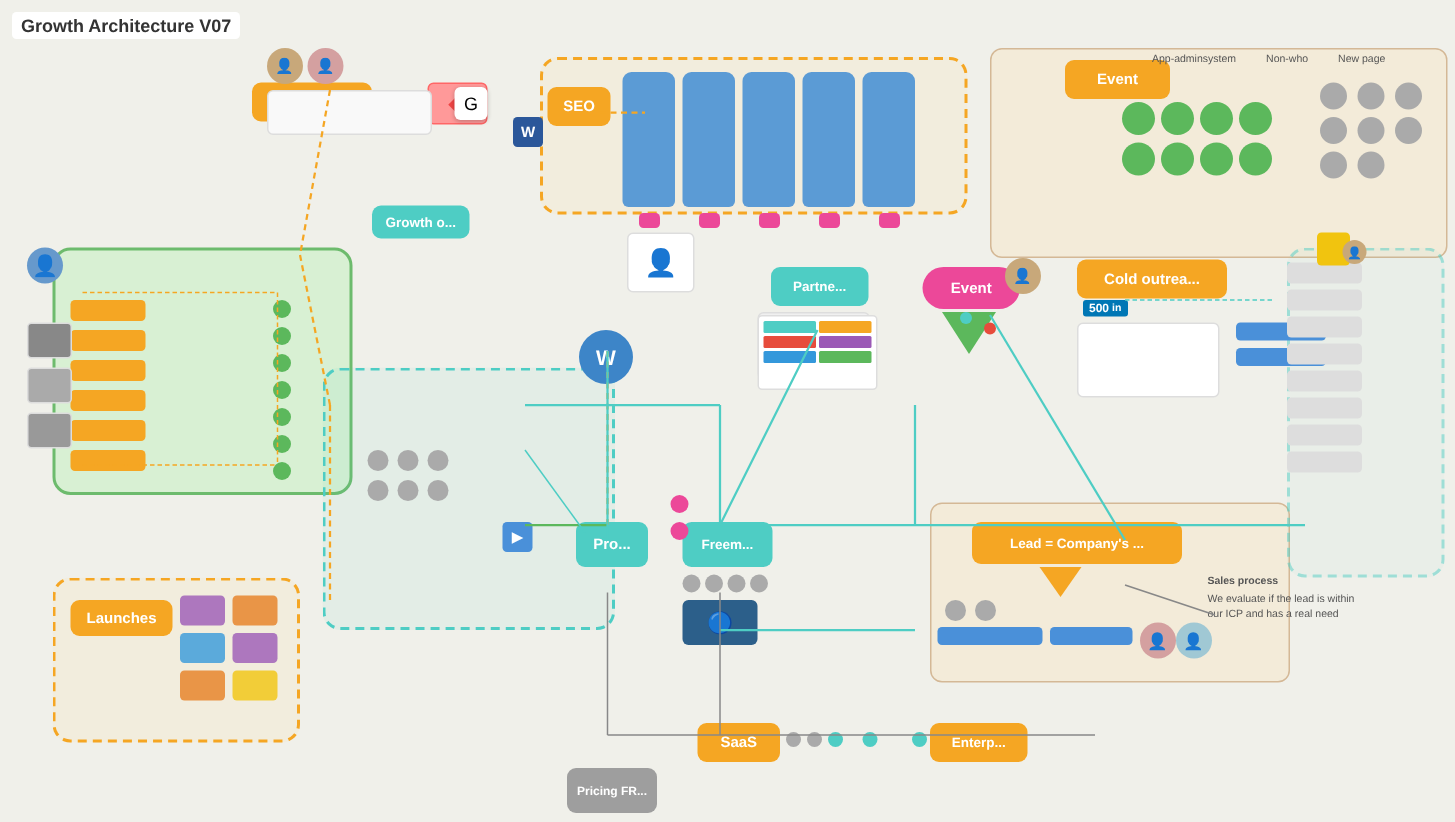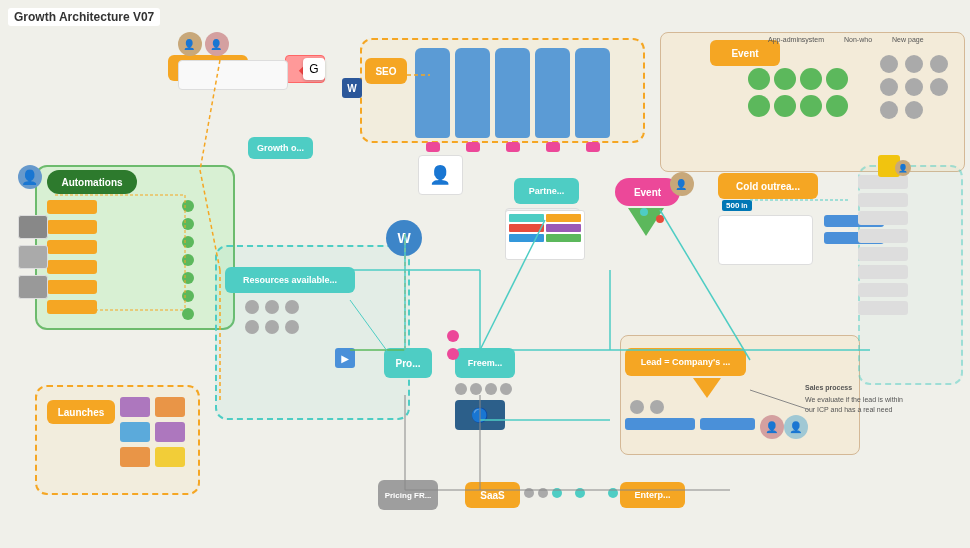--- a/index.html
+++ b/index.html
@@ -106,20 +106,21 @@
     }
 
     .node-green-dark {
       background: #2d7a2d;
       color: white;
     }
 
     .node-gray {
       background: #b0b0b0;
       color: white;
+      margin-top: 32px;
     }
 
     
     #lines-svg {
       position: absolute;
       top: 0;
       left: 0;
       width: 970px;
       height: 548px;
       pointer-events: none;
@@ -306,23 +307,20 @@
   <div class="avatar" style="left:205px; top:32px; background:#d4a0a0;">👤</div>
 
   <div class="card" style="left:285px; top:55px; width:40px; height:28px; background:#ff9999; border:1px solid #ff6666; font-size:7px; display:flex; align-items:center; justify-content:center; border-radius:4px;">
     <span style="font-size:16px; color:#e44;">◆</span>
   </div>
 
   <div class="node node-teal" style="left:248px; top:137px; width:65px; height:22px; font-size:9px;">
     <span>Growth o...</span>
   </div>
 
-  <div class="node node-green-dark" style="left:47px; top:170px; width:90px; height:24px; font-size:10px; border-radius:12px;">
-    <span>Automations</span>
-  </div>
 
   <div class="node node-orange" style="left:47px; top:200px; width:50px; height:14px; font-size:7px; border-radius:3px;"></div>
   <div class="node node-orange" style="left:47px; top:220px; width:50px; height:14px; font-size:7px; border-radius:3px;"></div>
   <div class="node node-orange" style="left:47px; top:240px; width:50px; height:14px; font-size:7px; border-radius:3px;"></div>
   <div class="node node-orange" style="left:47px; top:260px; width:50px; height:14px; font-size:7px; border-radius:3px;"></div>
   <div class="node node-orange" style="left:47px; top:280px; width:50px; height:14px; font-size:7px; border-radius:3px;"></div>
   <div class="node node-orange" style="left:47px; top:300px; width:50px; height:14px; font-size:7px; border-radius:3px;"></div>
 
   <div class="green-circle" style="left:182px; top:200px; width:12px; height:12px;"></div>
   <div class="green-circle" style="left:182px; top:218px; width:12px; height:12px;"></div>
@@ -331,23 +329,20 @@
   <div class="green-circle" style="left:182px; top:272px; width:12px; height:12px;"></div>
   <div class="green-circle" style="left:182px; top:290px; width:12px; height:12px;"></div>
   <div class="green-circle" style="left:182px; top:308px; width:12px; height:12px;"></div>
 
   <div class="avatar" style="left:18px; top:165px; background:#6699cc; font-size:14px;">👤</div>
 
   <div class="card" style="left:18px; top:215px; width:30px; height:24px; background:#888; border-radius:3px;"></div>
   <div class="card" style="left:18px; top:245px; width:30px; height:24px; background:#aaa; border-radius:3px;"></div>
   <div class="card" style="left:18px; top:275px; width:30px; height:24px; background:#999; border-radius:3px;"></div>
 
-  <div class="node node-teal" style="left:225px; top:267px; width:130px; height:26px; font-size:9px;">
-    <span>Resources available...</span>
-  </div>
 
   <div class="gray-circle" style="left:245px; top:300px; width:14px; height:14px;"></div>
   <div class="gray-circle" style="left:265px; top:300px; width:14px; height:14px;"></div>
   <div class="gray-circle" style="left:285px; top:300px; width:14px; height:14px;"></div>
   <div class="gray-circle" style="left:245px; top:320px; width:14px; height:14px;"></div>
   <div class="gray-circle" style="left:265px; top:320px; width:14px; height:14px;"></div>
   <div class="gray-circle" style="left:285px; top:320px; width:14px; height:14px;"></div>
 
   <div style="position:absolute; left:335px; top:348px; width:20px; height:20px; background:#4a90d9; border-radius:3px; display:flex; align-items:center; justify-content:center;">
     <span style="color:white; font-size:10px;">▶</span>
@@ -406,21 +401,21 @@
   <div class="gray-circle" style="left:485px; top:383px; width:12px; height:12px;"></div>
   <div class="gray-circle" style="left:500px; top:383px; width:12px; height:12px;"></div>
 
   <div style="position:absolute; left:455px; top:400px; width:50px; height:30px; background:#2c5f8a; border-radius:4px; display:flex; align-items:center; justify-content:center;">
     <span style="color:white; font-size:14px;">🔵</span>
   </div>
 
   <div class="node node-green" style="left:447px; top:330px; width:12px; height:12px; border-radius:50%;"></div>
   <div class="node node-green" style="left:447px; top:348px; width:12px; height:12px; border-radius:50%;"></div>
 
-  <div class="node node-orange" style="left:625px; top:348px; width:121px; height:28px; font-size:9px;text-align:center;">
+  <div class="node node-orange" style="left:648px; top:348px; width:140px; height:28px; font-size:9px;text-align:center;">
     <span>Lead = Company's ...</span>
   </div>
 
   <div style="position:absolute; left:693px; top:378px;">
     <div style="width:0; height:0; border-left:14px solid transparent; border-right:14px solid transparent; border-top:20px solid #f5a623;"></div>
   </div>
 
   <div class="gray-circle" style="left:630px; top:400px; width:14px; height:14px;"></div>
   <div class="gray-circle" style="left:650px; top:400px; width:14px; height:14px;"></div>
   <div class="node node-blue" style="left:625px; top:418px; width:70px; height:12px; border-radius:3px; font-size:7px;"></div>

